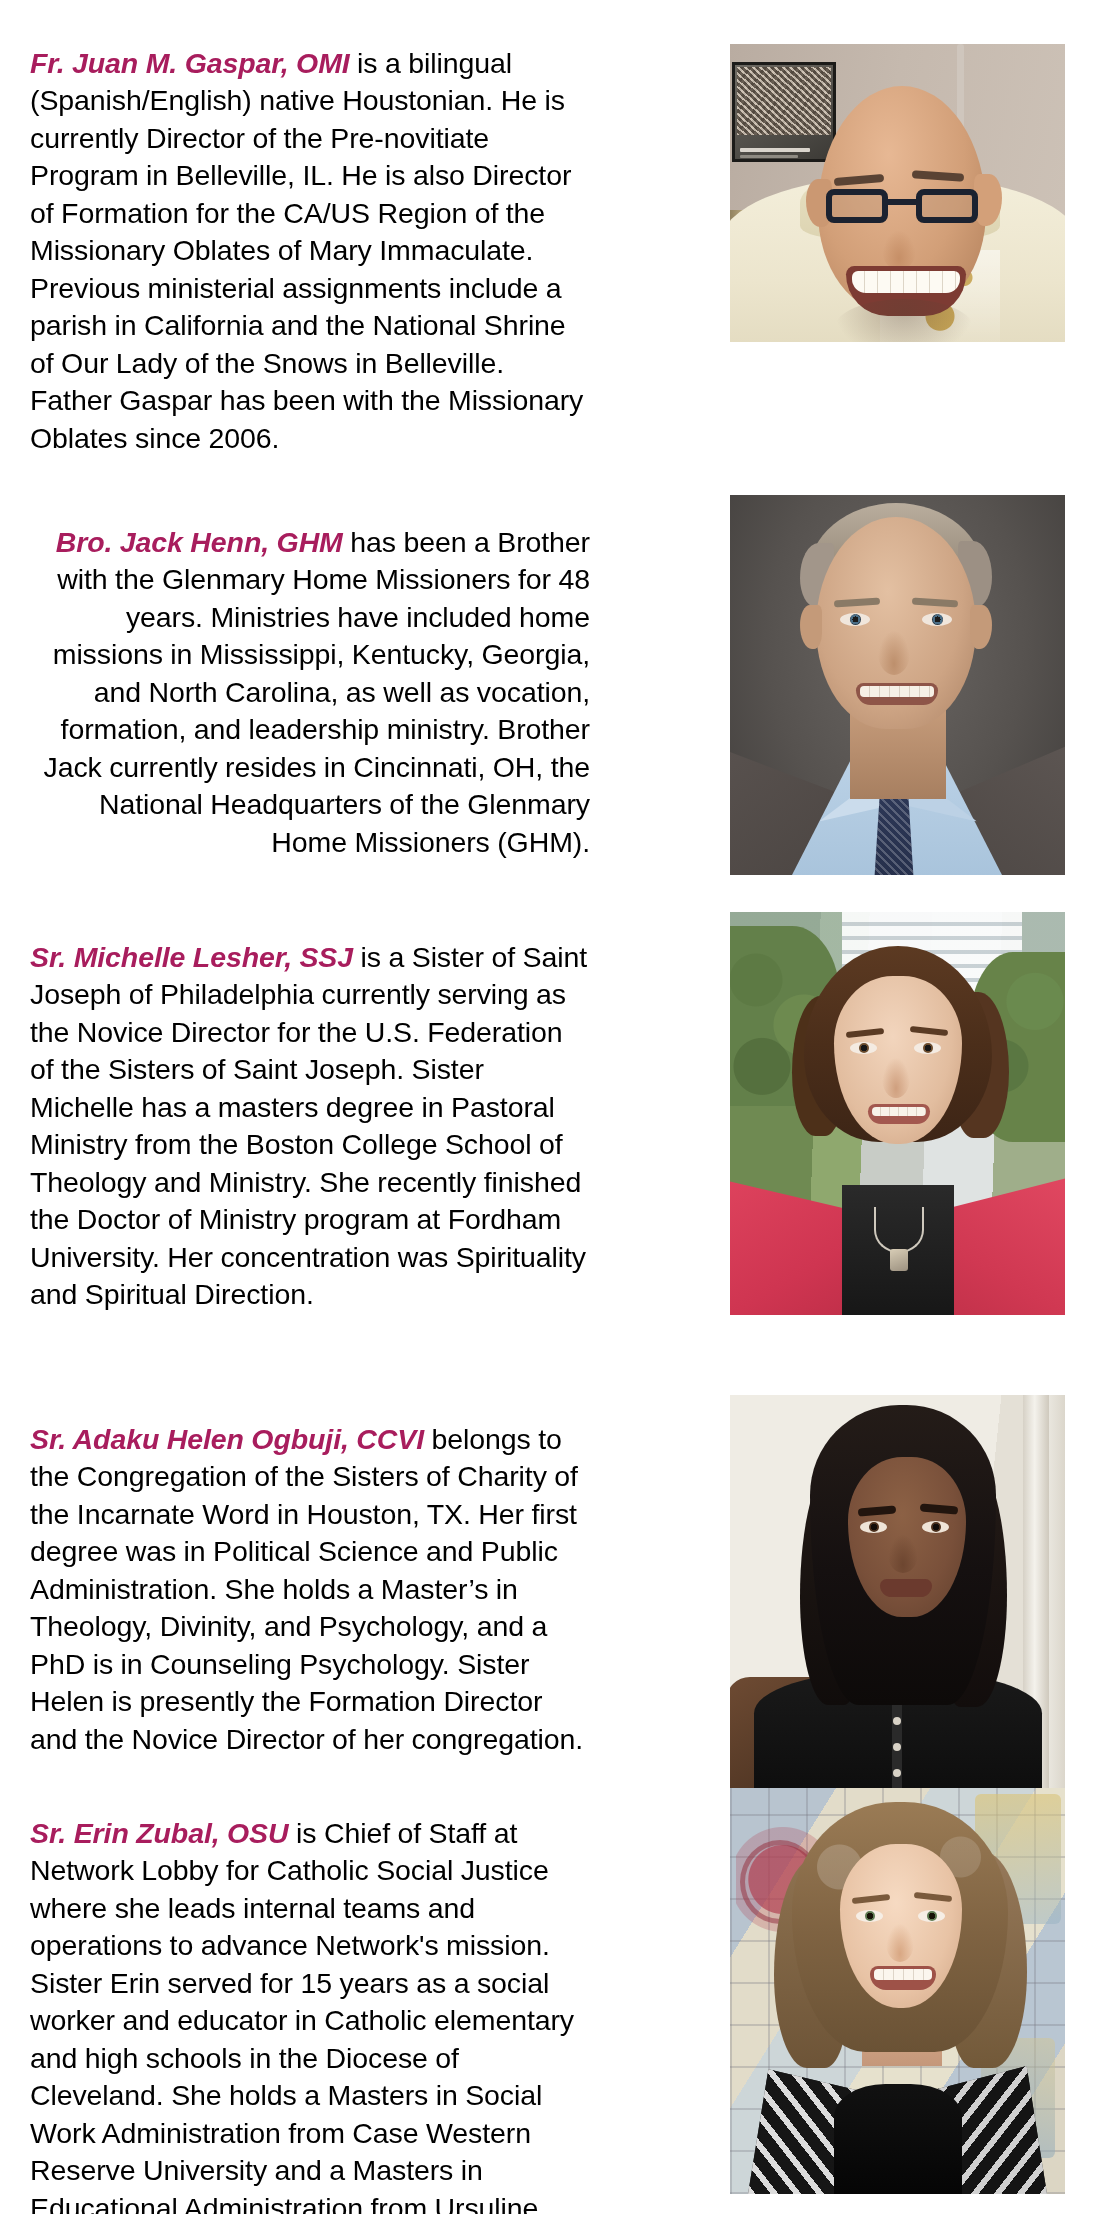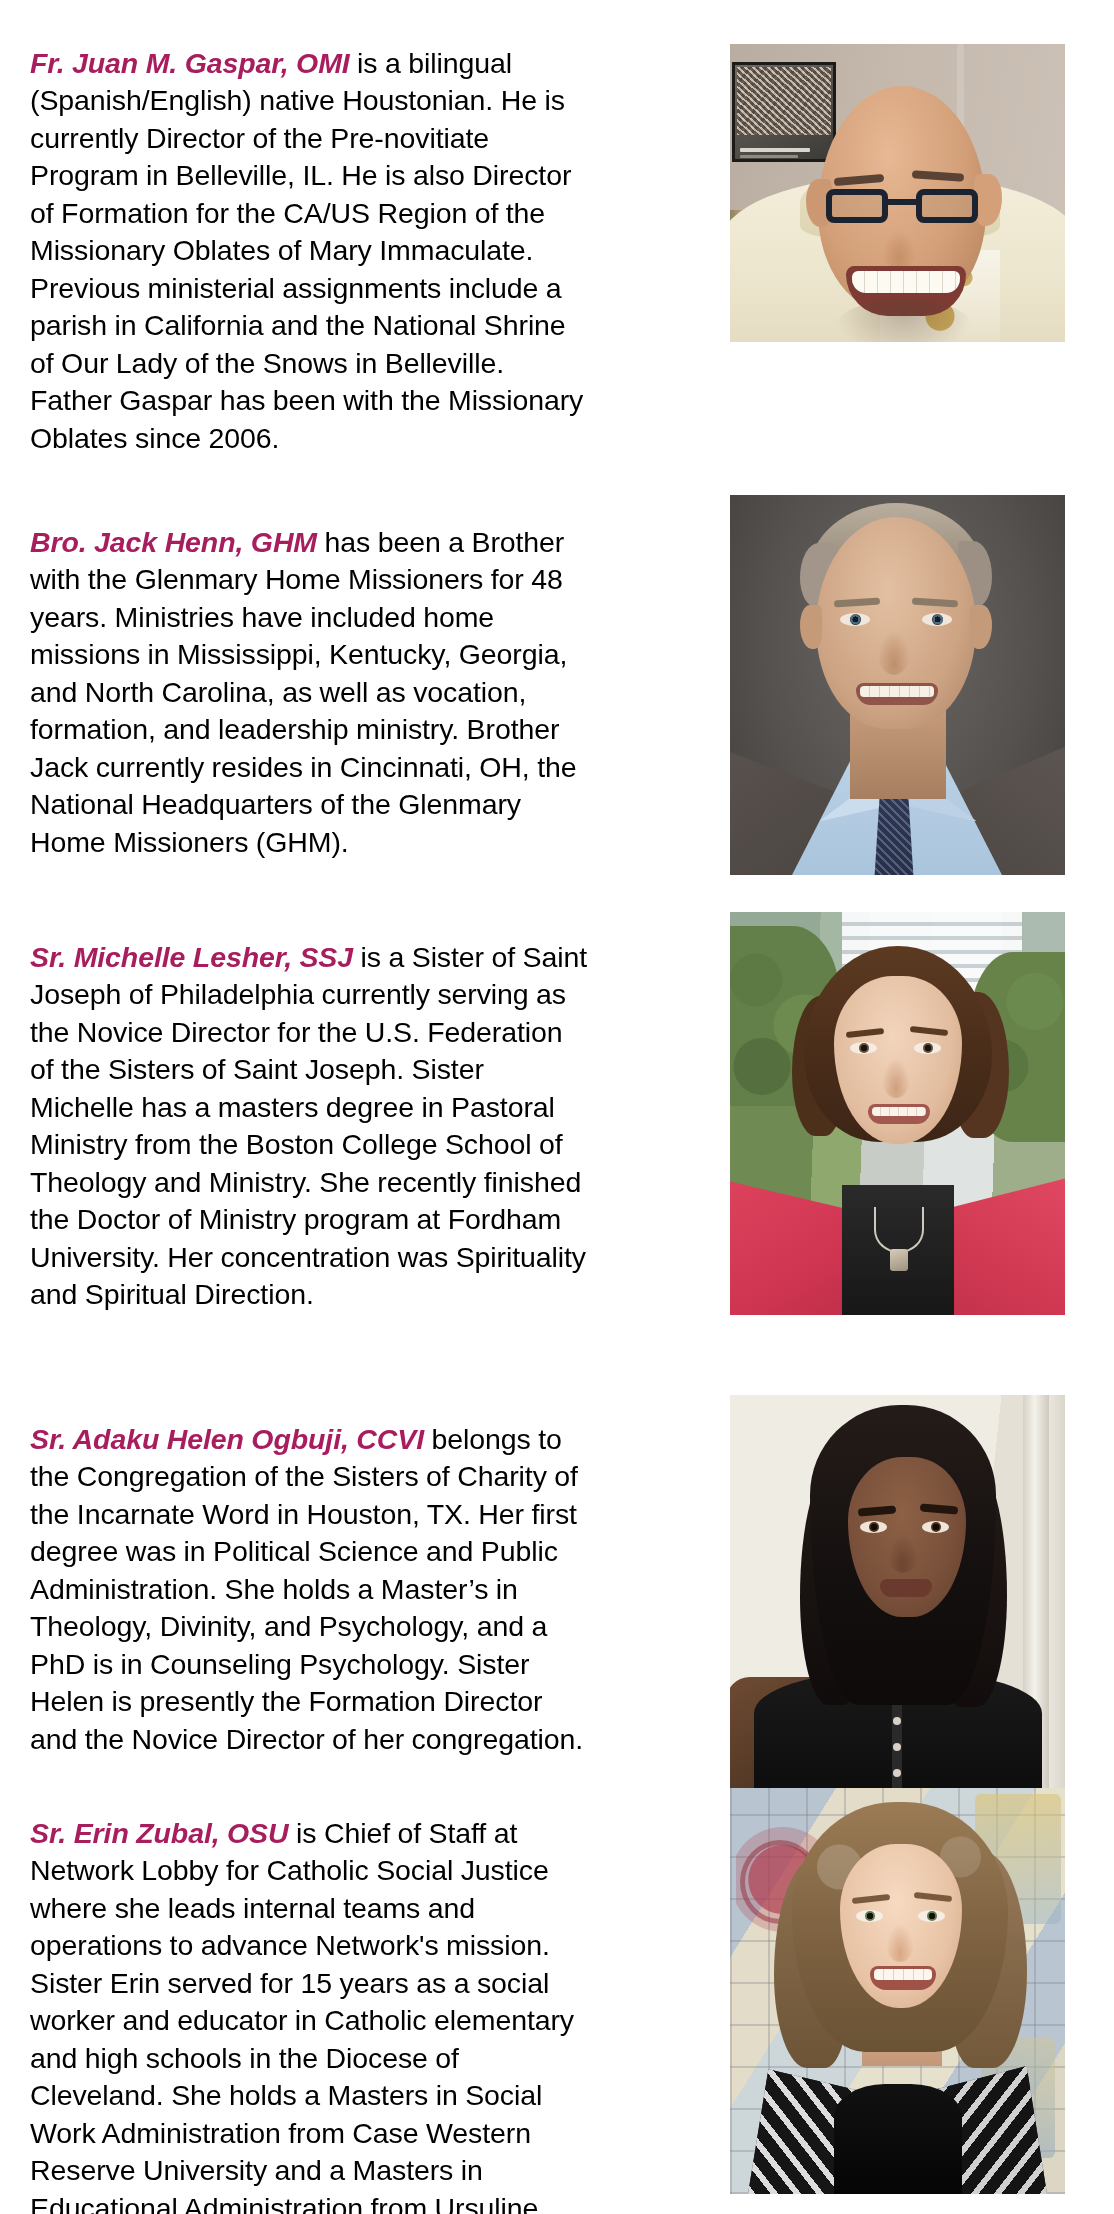--- a/index.html
+++ b/index.html
@@ -573,21 +573,21 @@
         <div class="bridge"></div>
       </div>
       <div class="nose"></div>
       <div class="smile">
         <div class="teeth"></div>
       </div>
       <div class="chin"></div>
     </div>
   </div>
 
-  <div class="bio" style="top:495px; height:400px;">
+  <div class="bio" style="top:495px; height:400px;text-align:right;">
     <p class="bio-text"><span class="bio-name">Bro. Jack Henn, GHM</span><span> has been a Brother with the Glenmary Home Missioners for 48 years. Ministries have included home missions in Mississippi, Kentucky, Georgia, and North Carolina, as well as vocation, formation, and leadership ministry. Brother Jack currently resides in Cincinnati, OH, the National Headquarters of the Glenmary Home Missioners (GHM).</span></p>
 
     <div class="bio-photo ph2" style="left:730px; top:0px; width:335px; height:380px;">
       <div class="bg"></div>
       <div class="jacket-l"></div>
       <div class="jacket-r"></div>
       <div class="shirt"></div>
       <div class="collar-l"></div>
       <div class="collar-r"></div>
       <div class="tie"></div>

